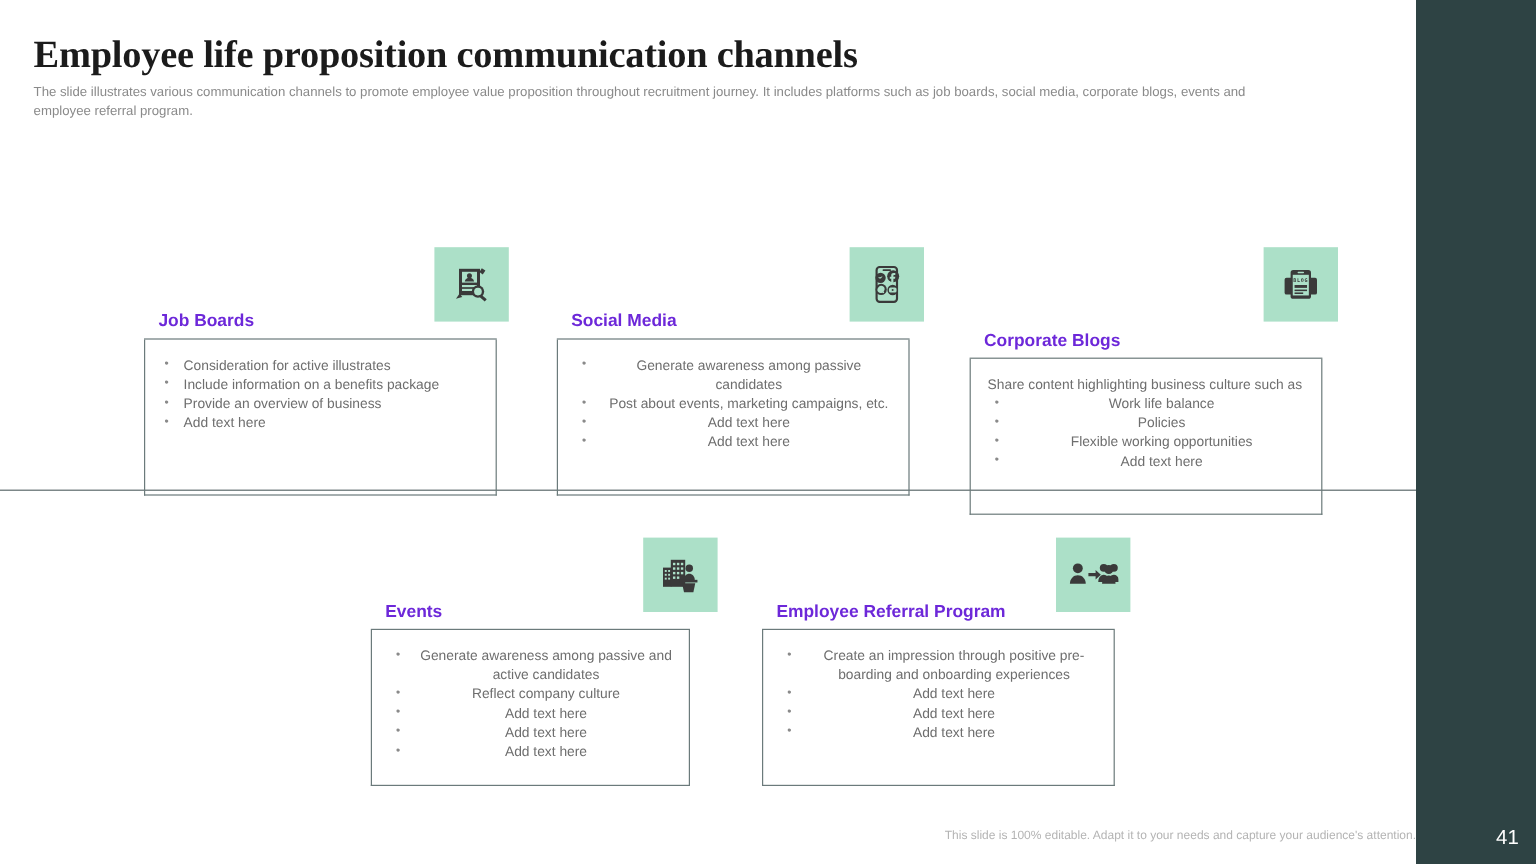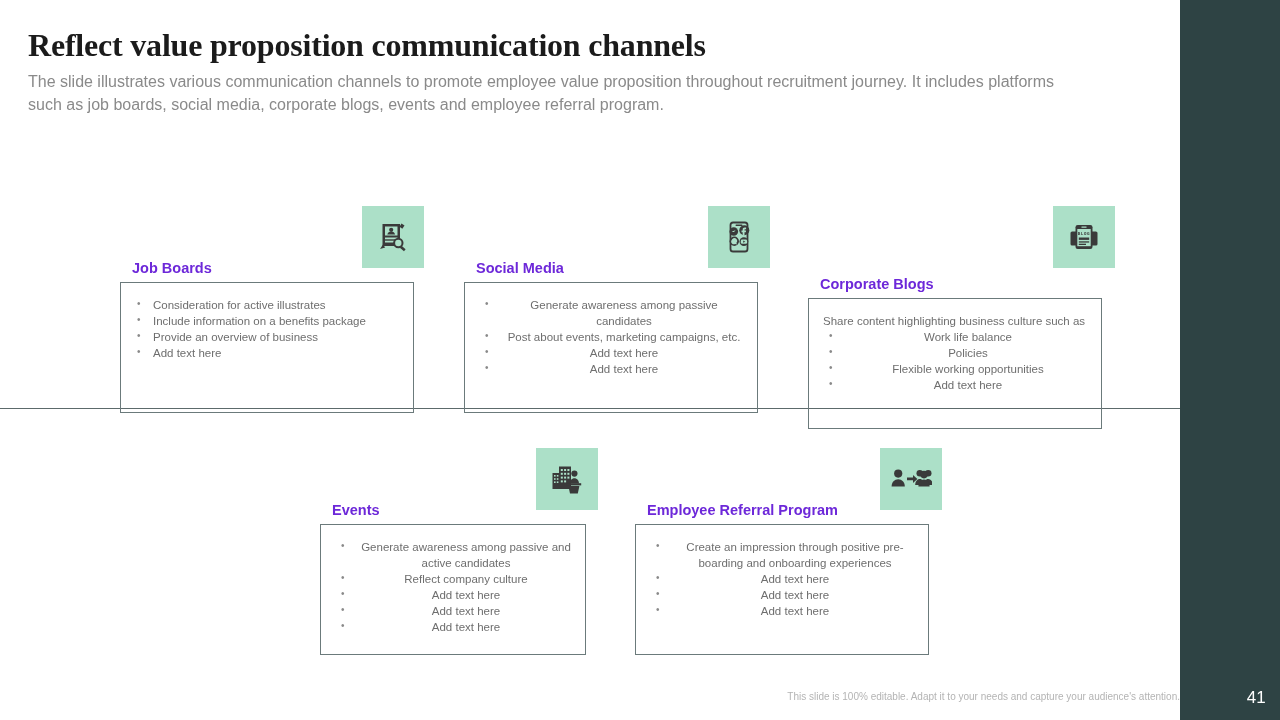--- a/index.html
+++ b/index.html
@@ -40,21 +40,21 @@
     font-weight: bold;
     font-size: 32px;
     color: #1b1b1b;
     letter-spacing: -0.2px;
     line-height: 1.1;
   }
   .slide-subtitle {
     position: absolute;
     left: 28px; top: 70px;
     width: 1048px;
-    font-size: 16px;
+    font-size: 11px;
     line-height: 1.45;
     color: #8a8a8a;
     font-family: "Liberation Sans", sans-serif;
   }
 
   
   .mid-divider {
     position: absolute;
     left: 0; top: 408px;
     width: 1180px; height: 1px;
@@ -139,21 +139,21 @@
   }
 </style>
 </head>
 <body>
 
 <div class="slide">
 
   <div class="right-rail"></div>
   <div class="page-number">41</div>
 
-  <div class="slide-title">Reflect value proposition communication channels</div>
+  <div class="slide-title">Employee life proposition communication channels</div>
   <div class="slide-subtitle">The slide illustrates various communication channels to promote employee value proposition throughout recruitment journey. It includes platforms such as job boards, social media, corporate blogs, events and employee referral program.</div>
 
   <div class="mid-divider"></div>
 
   <div class="card" style="left:120px; top:212px;">
     <div class="card-title">Job Boards</div>
     <div class="card-title-rule"></div>
     <div class="card-body">
       <ul class="bullets">
         <li>Consideration for active illustrates</li>
@@ -229,21 +229,21 @@
       <rect x="10.5" y="7" width="17" height="24" rx="2.2" fill="#3a3a3a"></rect>
       <rect x="12.3" y="11" width="13.4" height="17.2" fill="#ACE0C8"></rect>
       <rect x="16.3" y="8.5" width="5.4" height="1.2" rx="0.6" fill="#ACE0C8"></rect>
       <text x="19" y="17.2" font-family="DejaVu Sans Mono, monospace" font-size="4.2" font-weight="bold" fill="#3a3a3a" text-anchor="middle" letter-spacing="0.6">BLOG</text>
       <rect x="13.8" y="19.5" width="10.4" height="2.4" fill="#3a3a3a"></rect>
       <rect x="13.8" y="23.3" width="10.4" height="1.3" fill="#3a3a3a"></rect>
       <rect x="13.8" y="25.7" width="7.2" height="1.3" fill="#3a3a3a"></rect>
     </svg>
   </div>
 
-  <div class="card" style="left:292px; top:454px;padding-left:28px;">
+  <div class="card" style="left:281px; top:454px;padding-left:28px;">
     <div class="card-title">Events</div>
     <div class="card-title-rule"></div>
     <div class="card-body">
       <ul class="bullets indented">
         <li>Generate awareness among passive and active candidates</li>
         <li>Reflect company culture</li>
         <li>Add text here</li>
         <li>Add text here</li>
         <li>Add text here</li>
       </ul>

